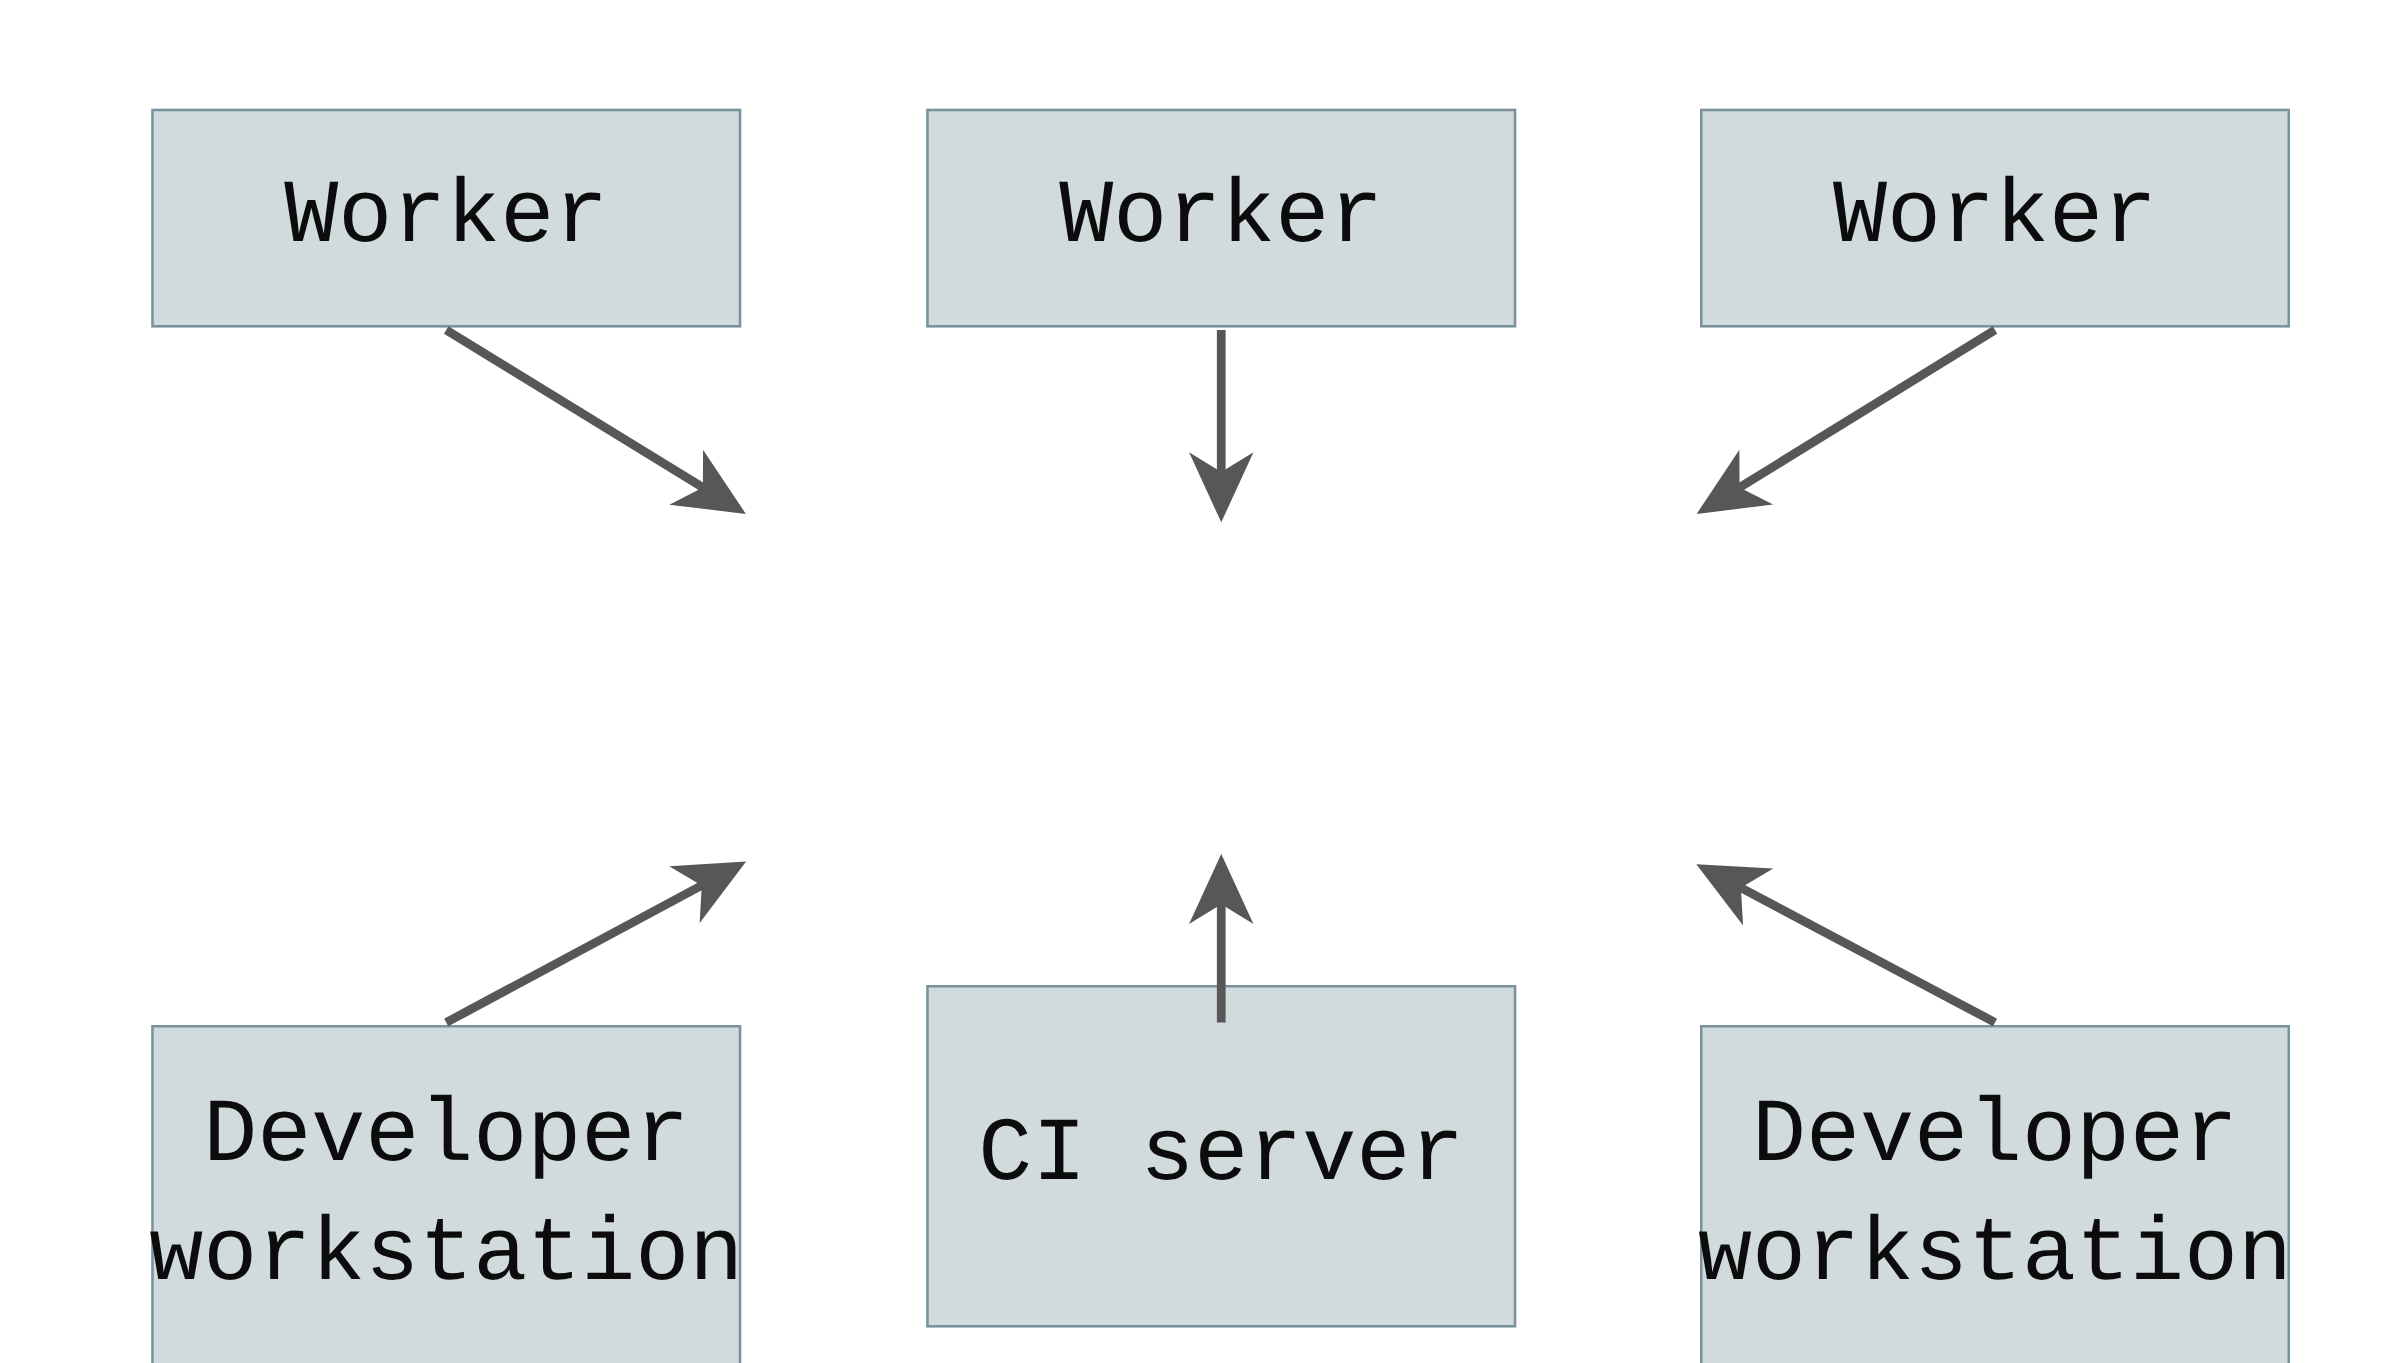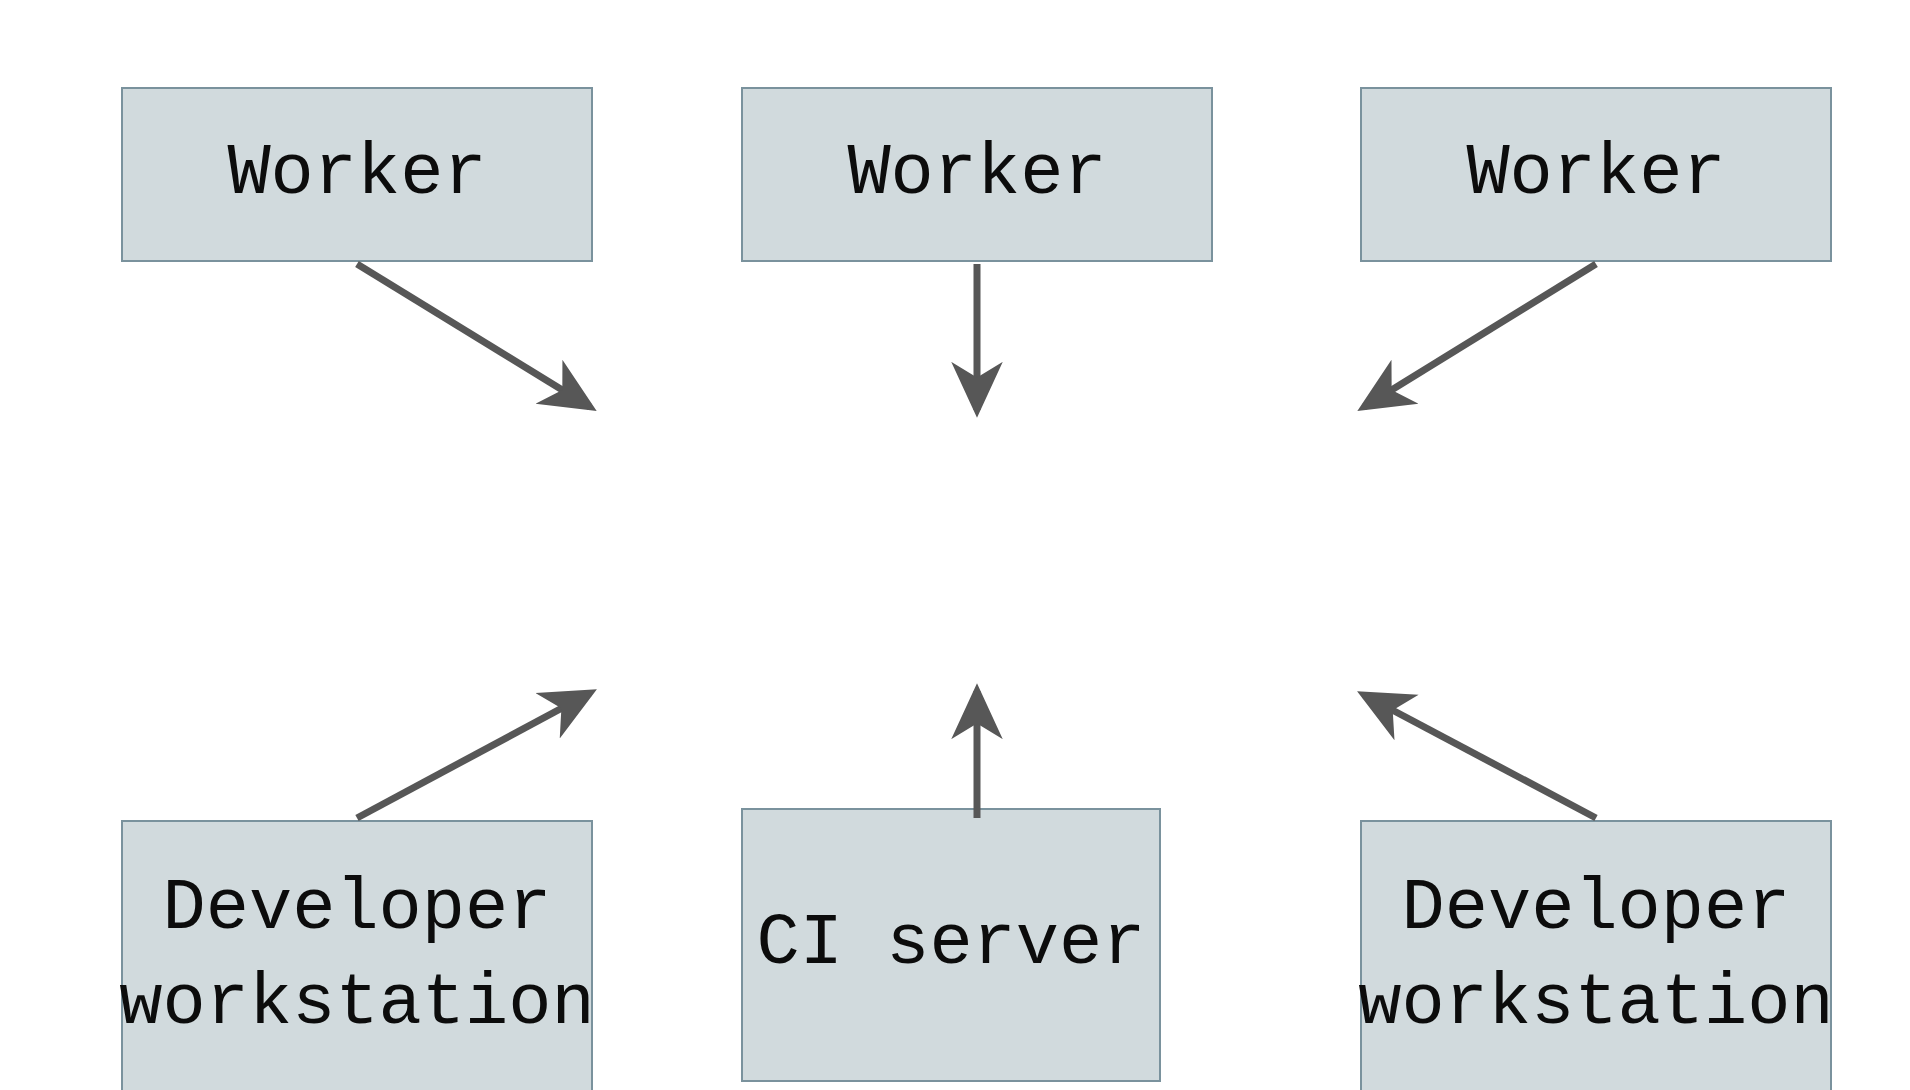--- a/index.html
+++ b/index.html
@@ -72,19 +72,19 @@
     </div>
     <div class="node" style="left: 741px; top: 43px; width: 472px; height: 175px;">
       <span class="label">Worker</span>
     </div>
     <div class="node" style="left: 1360px; top: 43px; width: 472px; height: 175px;">
       <span class="label">Worker</span>
     </div>
     <div class="node" style="left: 121px; top: 776px; width: 472px; height: 274px;">
       <span class="label">Developer workstation</span>
     </div>
-    <div class="node" style="left: 741px; top: 764px; width: 420px; height: 274px;">
+    <div class="node" style="left: 741px; top: 744px; width: 472px; height: 274px;">
       <span class="label">CI server</span>
     </div>
     <div class="node" style="left: 1360px; top: 776px; width: 472px; height: 274px;">
       <span class="label">Developer workstation</span>
     </div>
   </div>
 
 </body></html>

